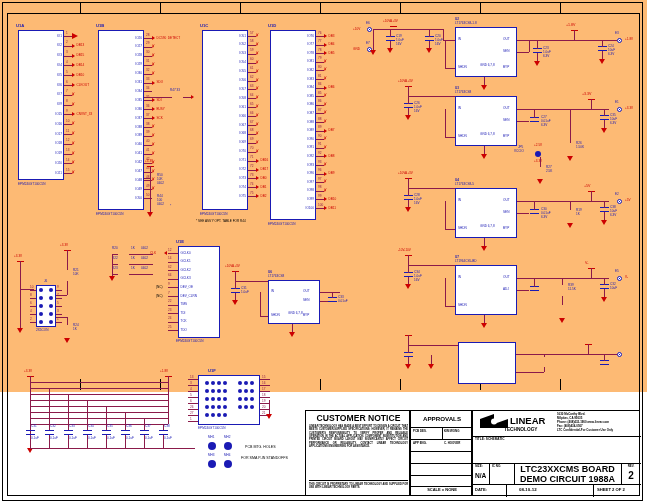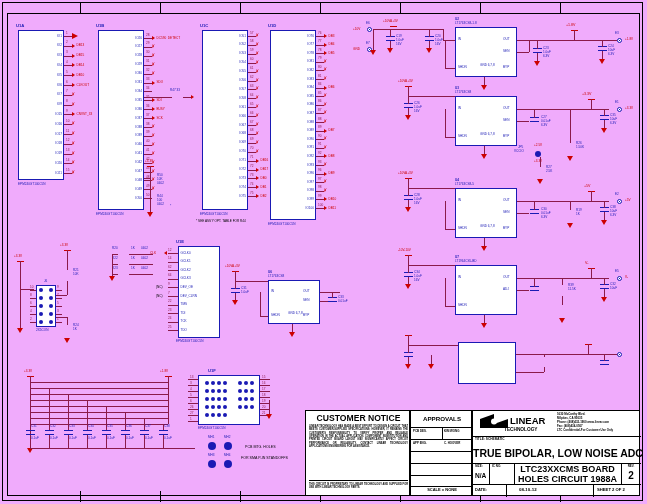--- a/index.html
+++ b/index.html
@@ -1,18 +1,18 @@
 <!DOCTYPE html>
 <html><head>
 <meta charset="utf-8">
 <style>
   html,body{margin:0;padding:0;background:#ffffff;}
   body{width:647px;height:504px;overflow:hidden;
        font-family:"Liberation Sans",sans-serif;}
-  #sheet{position:relative;width:647px;height:504px;background:#f0abfc;}
+  #sheet{position:relative;width:647px;height:392px;background:#fdba74;}
 
   
   .frame-outer{position:absolute;left:2px;top:2px;width:641px;height:499px;
         border:1px solid #000;box-sizing:border-box;}
   .frame-inner{position:absolute;left:7px;top:13px;width:633px;height:483px;
         border:1px solid #000;box-sizing:border-box;}
   .ztick{position:absolute;top:2px;width:1px;height:11px;background:#000;}
   .btick{position:absolute;bottom:2px;width:1px;height:11px;background:#000;}
 
   
@@ -1130,31 +1130,30 @@
         <div class="lbl lk bold" style="left:84px;top:10px;font-size:2.9px">Phone: (408)432-1900   www.linear.com</div>
         <div class="lbl lk bold" style="left:84px;top:14px;font-size:2.9px">Fax: (408)434-0507</div>
         <div class="lbl lk bold" style="left:84px;top:18px;font-size:2.9px">LTC Confidential-For Customer Use Only</div>
       </div>
 
       <div style="position:absolute;left:0;top:26px;width:168px;height:27px;border-bottom:1px solid #000;box-sizing:border-box;">
         <div class="lbl lk bold" style="left:2px;top:1px;font-size:3.2px">
           <span>TITLE:</span>
           <span>SCHEMATIC</span>
         </div>
-        <div class="lbl lk bold ctr" style="left:0;top:11px;width:168px;font-size:10.5px">TRUE BIPOLAR, LOW NOISE ADC</div>
       </div>
 
       <div style="position:absolute;left:0;top:53px;width:168px;height:21px;border-bottom:1px solid #000;box-sizing:border-box;">
         <div class="lbl lk bold" style="left:2px;top:1px;font-size:3px">SIZE:</div>
         <div class="lbl lk bold" style="left:2px;top:9px;font-size:6.6px">N/A</div>
         <div class="tbl" style="left:16px;top:0;width:1px;height:21px"></div>
         <div class="lbl lk bold" style="left:19px;top:1px;font-size:3px">IC NO.</div>
         <div class="tbl" style="left:41px;top:0;width:1px;height:21px"></div>
         <div class="lbl lk bold ctr" style="left:41px;top:1px;width:107px;font-size:9px">LTC23XXCMS BOARD</div>
-        <div class="lbl lk bold ctr" style="left:41px;top:11px;width:107px;font-size:9px">HOLES CIRCUIT 1988A</div>
+        <div class="lbl lk bold ctr" style="left:41px;top:11px;width:107px;font-size:9px">DEMO CIRCUIT 1988A</div>
         <div class="tbl" style="left:148px;top:0;width:1px;height:21px"></div>
         <div class="lbl lk bold ctr" style="left:148px;top:1px;width:20px;font-size:3px">REV.</div>
         <div class="lbl lk bold ctr" style="left:148px;top:7px;width:20px;font-size:10px">2</div>
       </div>
 
       <div style="position:absolute;left:0;top:74px;width:168px;height:12px;">
         <div class="lbl lk bold" style="left:2px;top:3px;font-size:4px">DATE:</div>
         <div class="tbl" style="left:33px;top:0;width:1px;height:12px"></div>
         <div class="lbl lk bold" style="left:46px;top:3px;font-size:4.4px">08-10-12</div>
         <div class="tbl" style="left:120px;top:0;width:1px;height:12px"></div>

